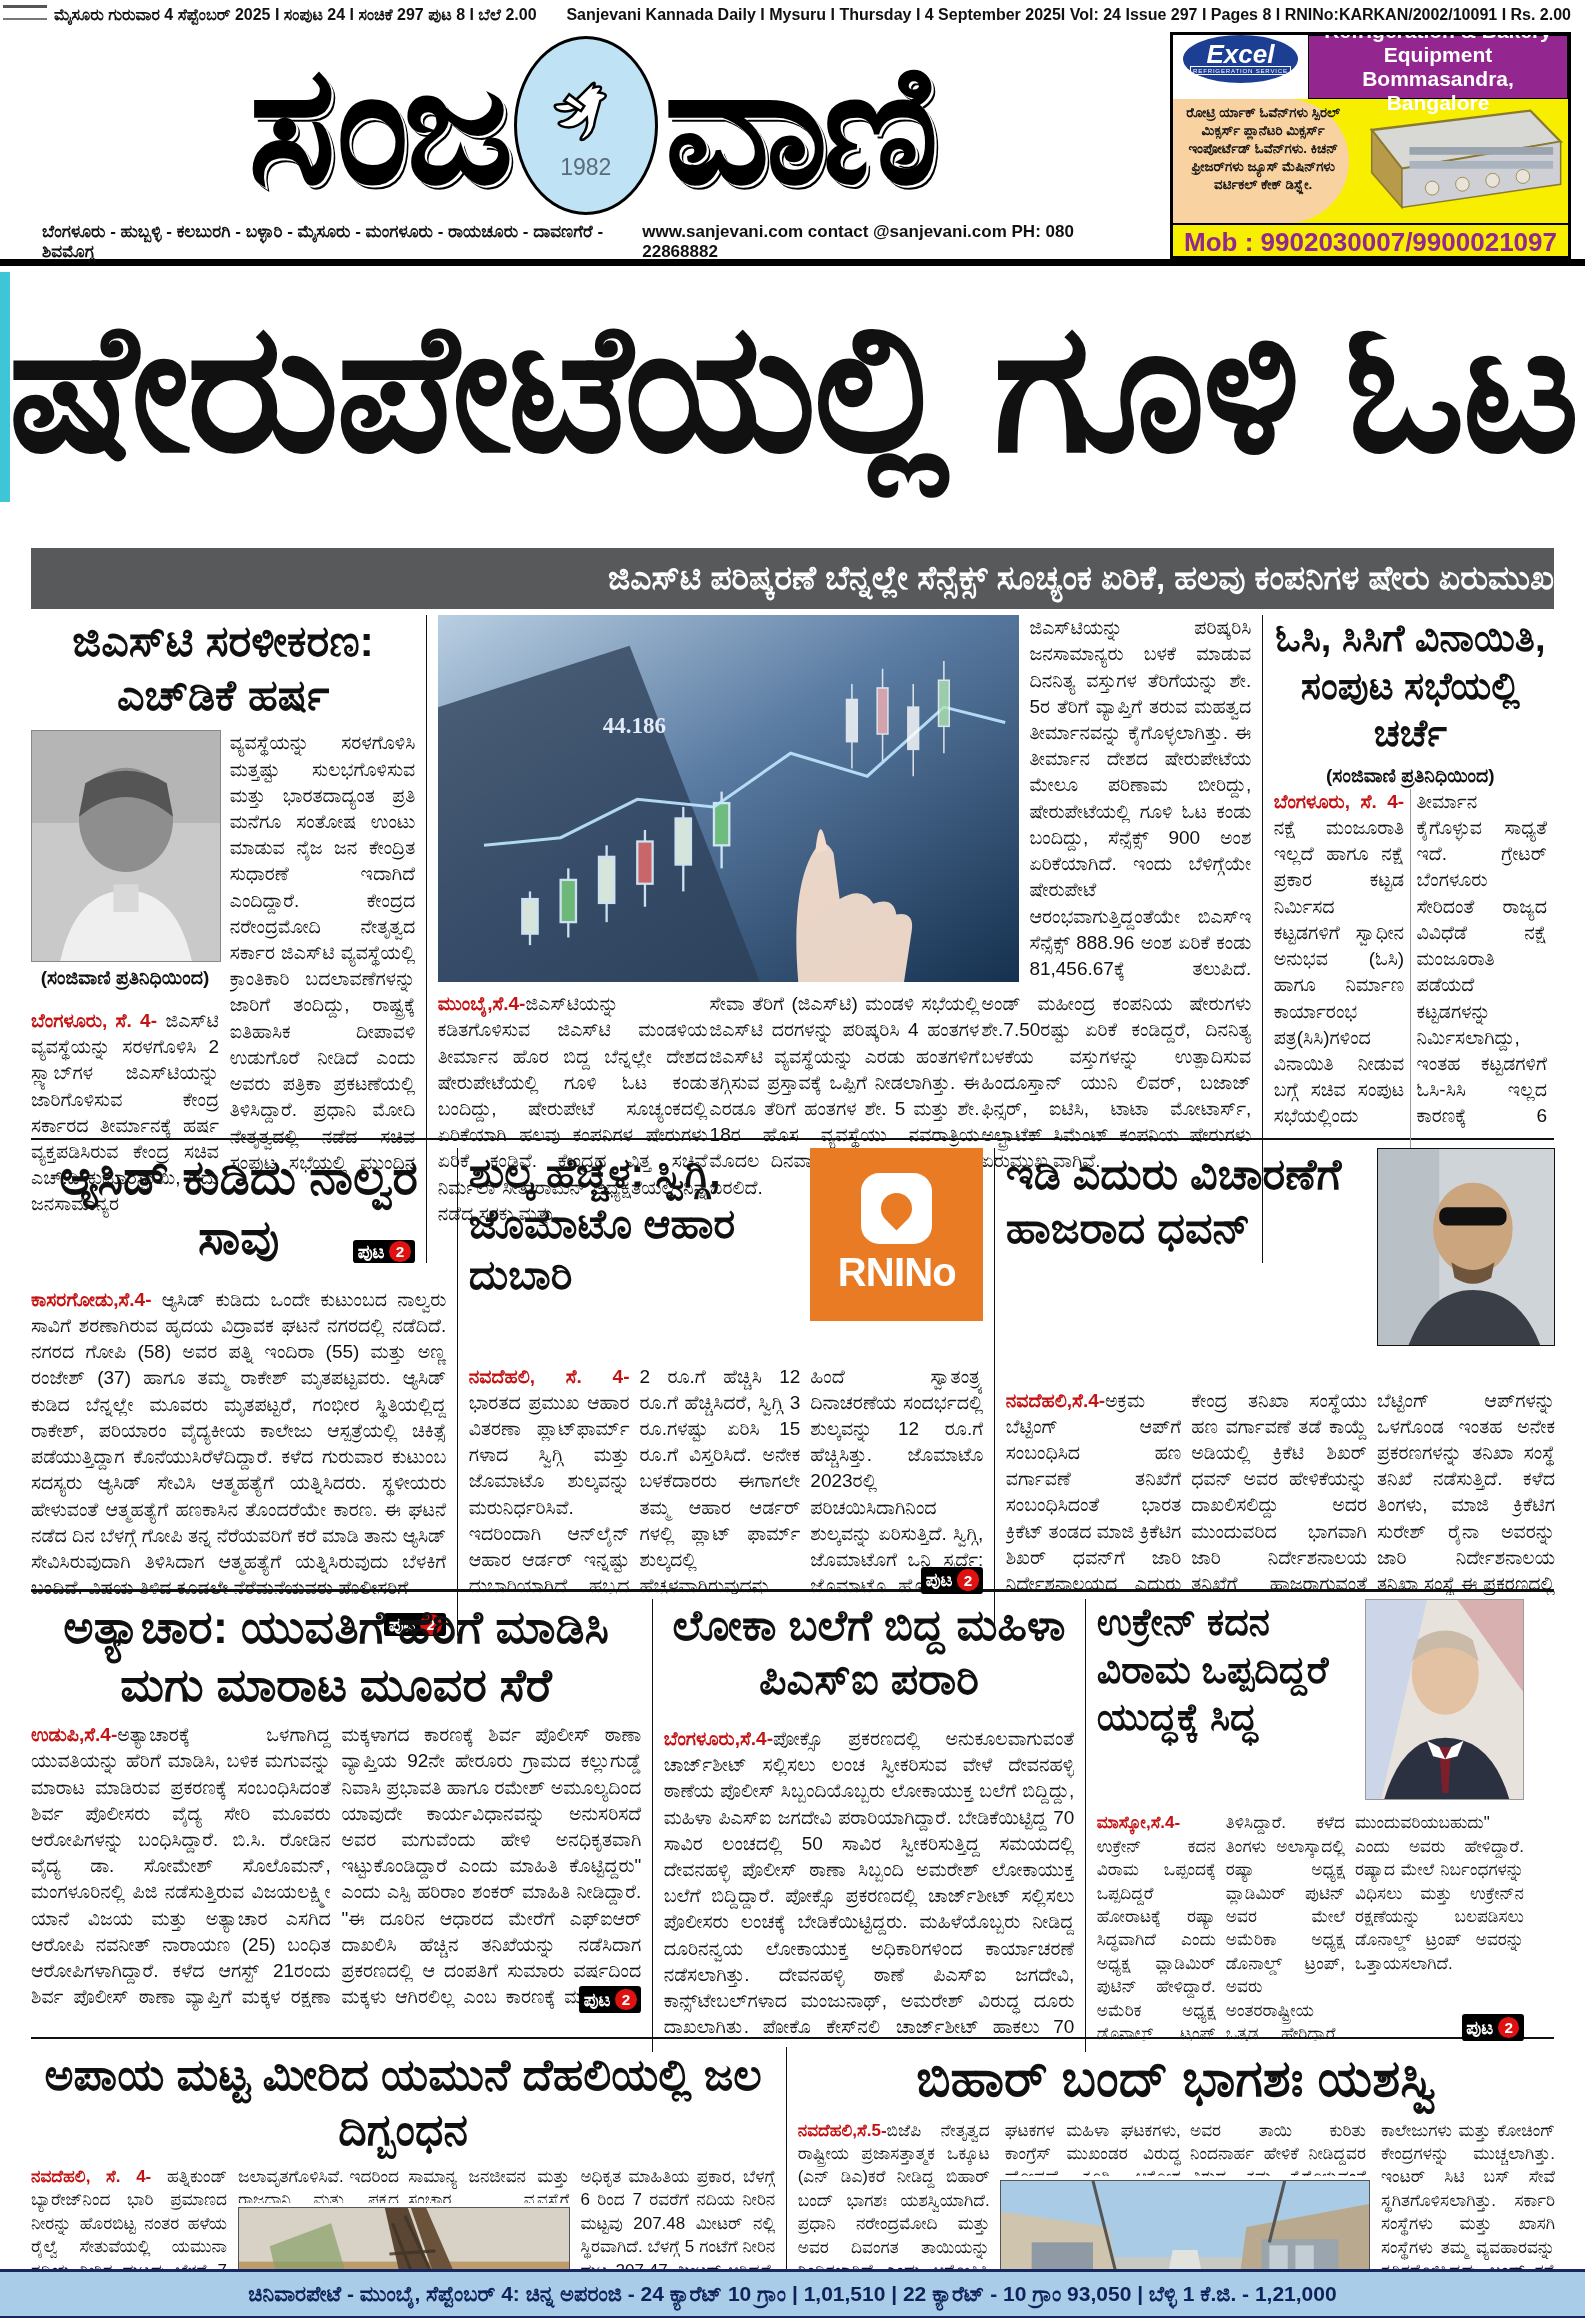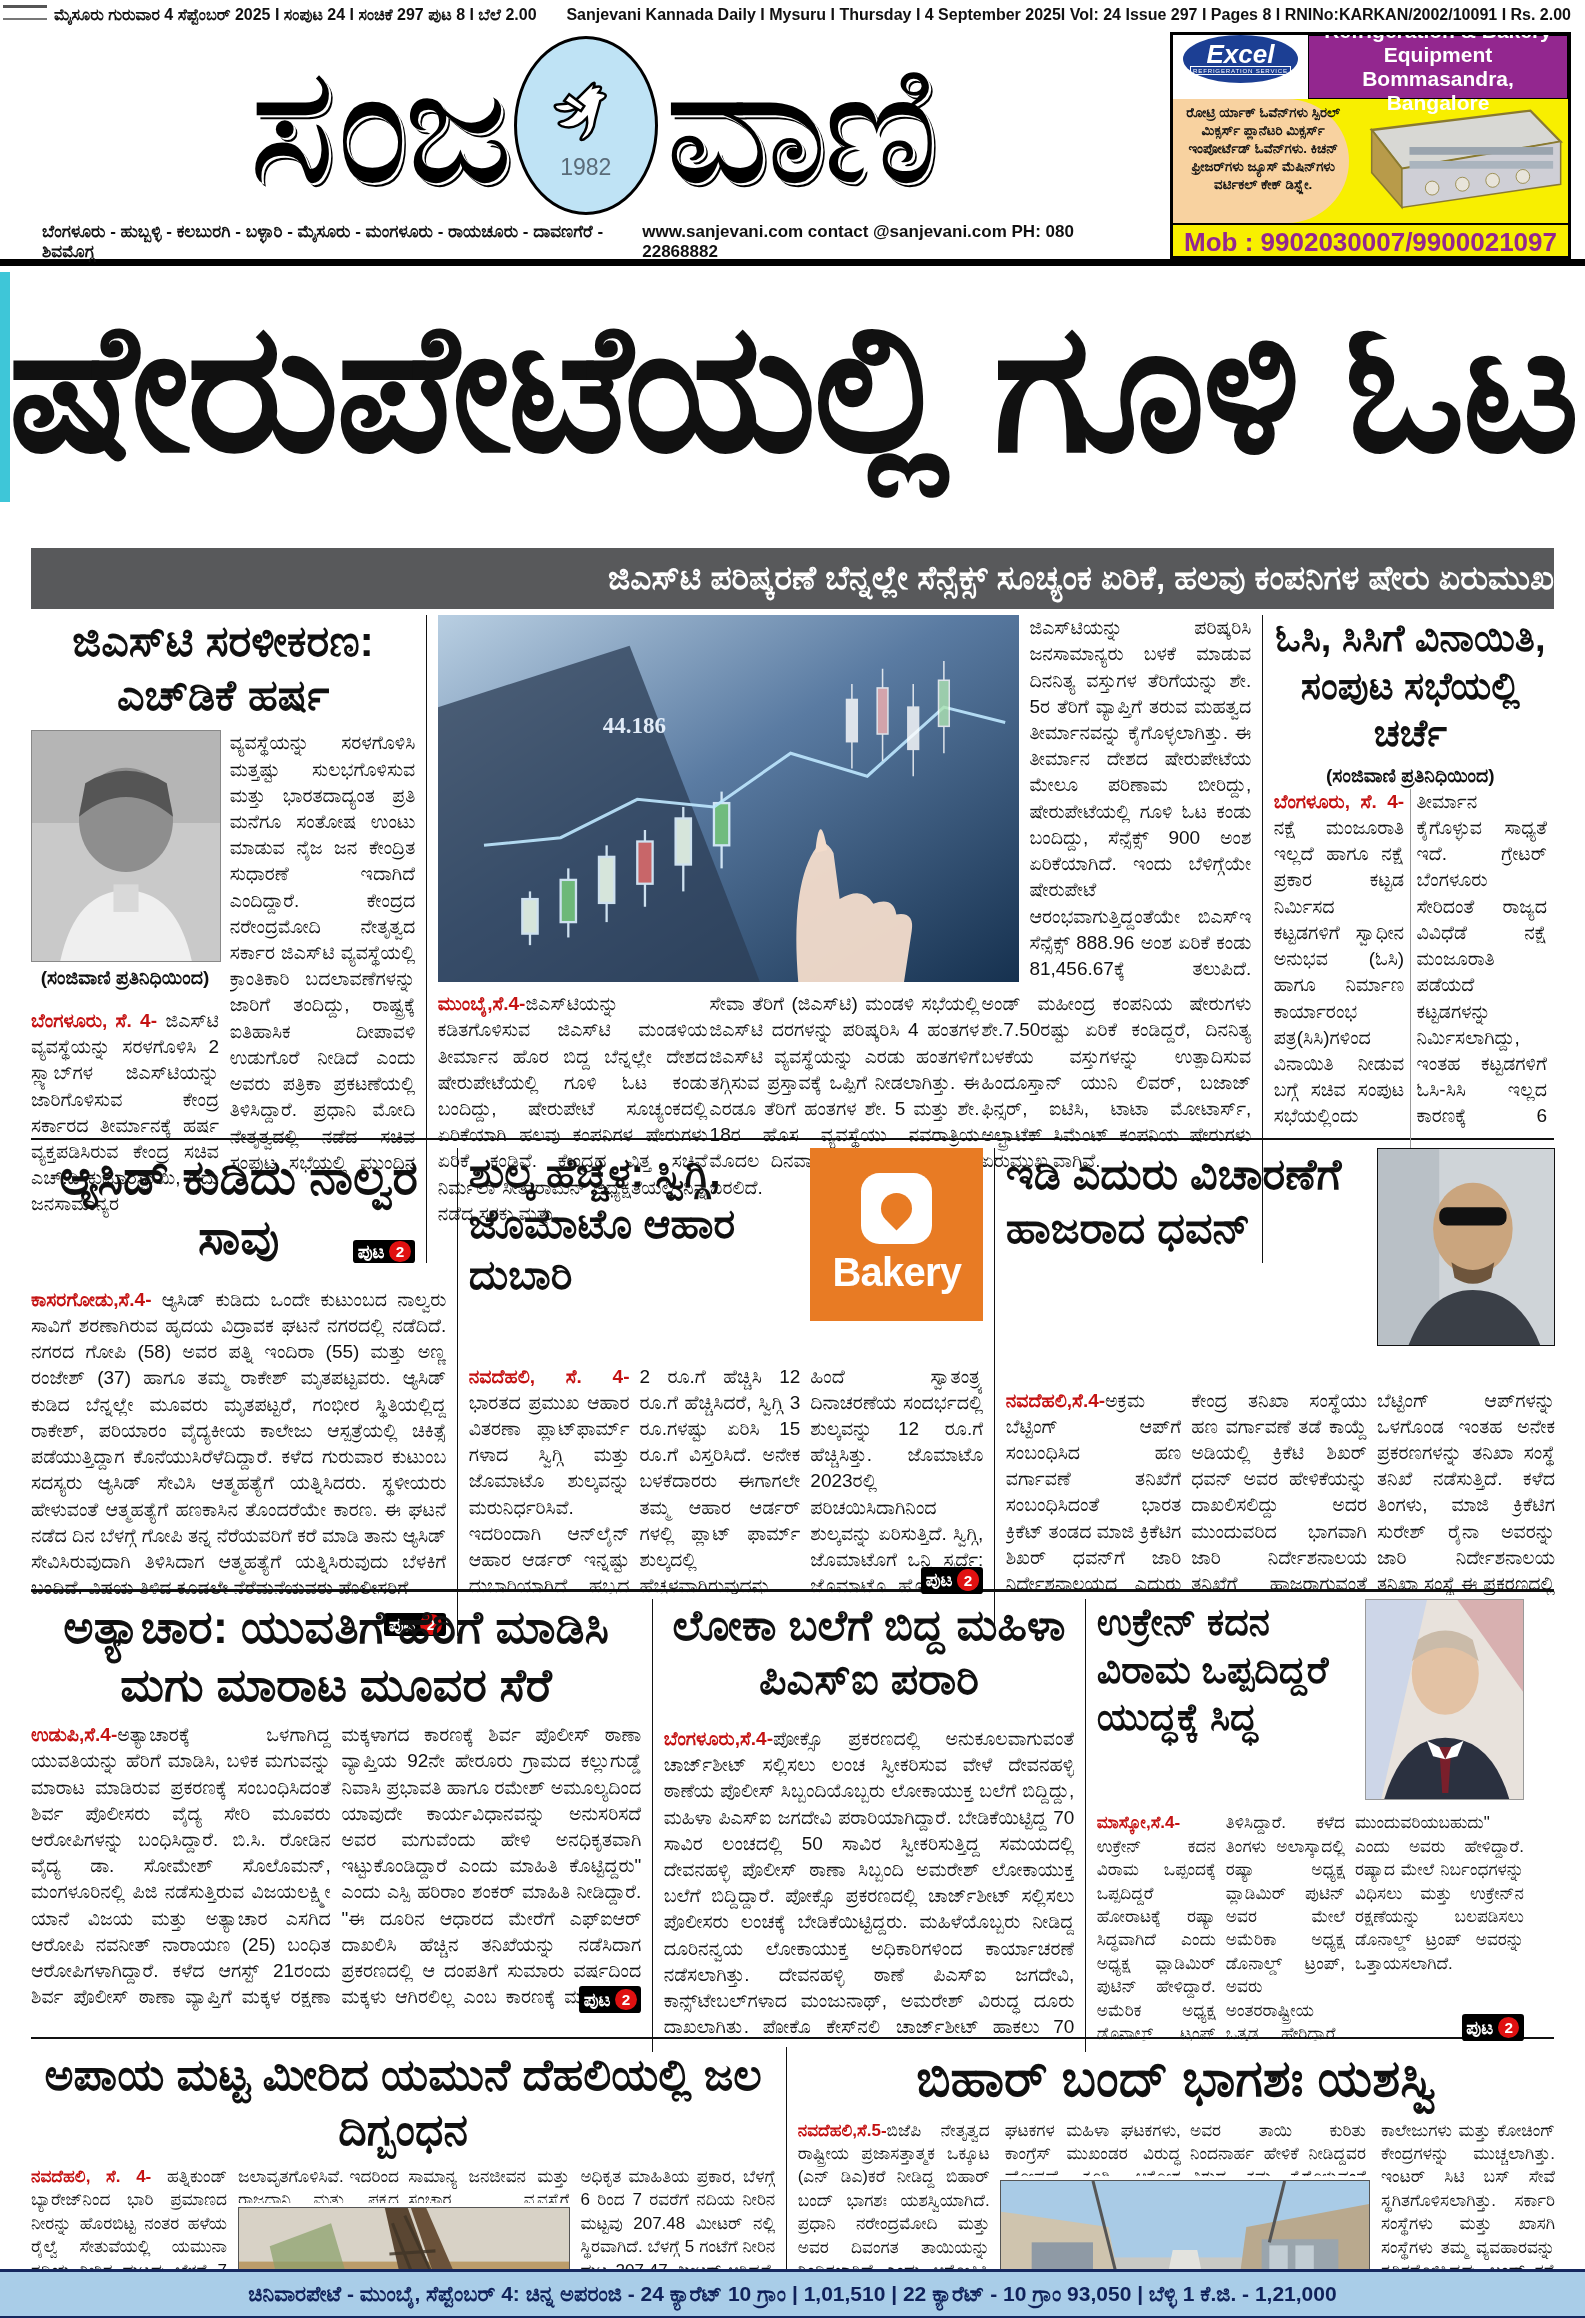--- a/index.html
+++ b/index.html
@@ -4,21 +4,21 @@
 <style>
   html,body{margin:0;padding:0;background:#e8e8e8;}
   body{width:1585px;font-family:"Liberation Sans","DejaVu Sans",sans-serif;color:#111;}
   .page{width:1585px;height:2319px;background:#fff;position:relative;overflow:hidden;}
   
   .topbar{display:flex;justify-content:space-between;align-items:center;height:29px;padding:0 14px 0 54px;font-weight:bold;font-size:16px;}
   .regmark{position:absolute;left:3.1px;top:4.6px;width:44px;height:10.7px;border-top:3.1px solid #555;border-bottom:2.3px solid #777;}
   
   .masthead{position:relative;height:230px;border-bottom:7px solid #000;}
   .logo-wrap{position:absolute;left:42px;top:0;width:1097px;height:192px;display:flex;align-items:center;justify-content:center;}
-  .logo-part{font-size:165px;font-weight:400;letter-spacing:-6.1px;color:#000;text-shadow:2.3px 2.3px 0 #fff,3.8px 3.8px 0 #000;line-height:1;}
+  .logo-part{font-size:165px;font-weight:700;letter-spacing:-6.1px;color:#000;text-shadow:2.3px 2.3px 0 #fff,3.8px 3.8px 0 #000;line-height:1;}
   .logo-oval{width:138px;height:173px;background:#bfe3f5;border:3.8px solid #000;border-radius:50%;margin:0 6.1px;display:flex;flex-direction:column;align-items:center;justify-content:center;flex-shrink:0;}
   .logo-year{font-size:23px;color:#5a6b78;margin-top:1.5px;}
   .mast-bottom{position:absolute;left:42px;top:193px;width:1097px;display:flex;justify-content:space-between;font-weight:bold;font-size:17px;}
   
   .ad{position:absolute;right:14px;top:3.1px;width:395px;height:221px;background:#f8ef00;border:3.1px solid #000;display:flex;flex-direction:column;overflow:hidden;}
   .ad-top{display:flex;height:64px;}
   .ad-logo-box{width:135px;background:#fff;display:flex;align-items:flex-start;justify-content:center;}
   .ad-logo-oval{background:#1c3f94;border-radius:50%;width:115px;height:48px;display:flex;flex-direction:column;align-items:center;justify-content:center;color:#fff;}
   .ad-logo-word{font-size:26px;font-weight:900;font-style:italic;line-height:.9;}
   .ad-logo-sub{font-size:6.1px;letter-spacing:0.8px;border:0.8px solid #fff;padding:0 2.3px;}
@@ -278,21 +278,21 @@
     </article>
 
     <article class="r2b divL art-grid">
       <div class="headcell">
         <h2 class="head">ಶುಲ್ಕ ಹೆಚ್ಚಳ: ಸ್ವಿಗ್ಗಿ, ಜೊಮಾಟೊ ಆಹಾರ ದುಬಾರಿ</h2>
       </div>
       <div class="swiggy-box">
         <div class="sw-icon">
             <div class="sw-pin"></div>
           </div>
-        <span class="sw-word">Bakery</span>
+        <span class="sw-word">RNINo</span>
       </div>
       <div class="body" style="height:230px;overflow:hidden;"><span class="dl">ನವದೆಹಲಿ, ಸೆ. 4-</span> <span>ಭಾರತದ ಪ್ರಮುಖ ಆಹಾರ ವಿತರಣಾ ಪ್ಲಾಟ್‌ಫಾರ್ಮ್ ಗಳಾದ ಸ್ವಿಗ್ಗಿ ಮತ್ತು ಜೊಮಾಟೊ ಶುಲ್ಕವನ್ನು ಮರುನಿರ್ಧರಿಸಿವೆ. ಇದರಿಂದಾಗಿ ಆನ್‌ಲೈನ್ ಆಹಾರ ಆರ್ಡರ್ ಇನ್ನಷ್ಟು ದುಬಾರಿಯಾಗಿದೆ. ಹಬ್ಬದ ಋತುವಿಗೆ ಮುನ್ನ ಈ ಹೆಚ್ಚಳವಾಗಿದೆ. ಸ್ವಿಗ್ಗಿ-ಜೊಮಾಟೊ ಈಗಾಗಲೇ ಬಳಕೆದಾರರಿಗೆ ವಿತರಣಾ ಶುಲ್ಕಗಳು, ರೆಸ್ಟೋರೆಂಟ್ ಶುಲ್ಕ ಮತ್ತು ಜಿಎಸ್ ಟಿಯಂತಹ ಶುಲ್ಕಗಳನ್ನು ವಿಧಿಸುತ್ತಿವೆ. ಜೊಮಾಟೊ ತನ್ನ ಶುಲ್ಕವನ್ನು</span></div>
       <div class="body" style="height:230px;overflow:hidden;">2 ರೂ.ಗೆ ಹೆಚ್ಚಿಸಿ 12 ರೂ.ಗೆ ಹೆಚ್ಚಿಸಿದರೆ, ಸ್ವಿಗ್ಗಿ 3 ರೂ.ಗಳಷ್ಟು ಏರಿಸಿ 15 ರೂ.ಗೆ ವಿಸ್ತರಿಸಿದೆ. ಅನೇಕ ಬಳಕೆದಾರರು ಈಗಾಗಲೇ ತಮ್ಮ ಆಹಾರ ಆರ್ಡರ್ ಗಳಲ್ಲಿ ಪ್ಲಾಟ್ ಫಾರ್ಮ್ ಶುಲ್ಕದಲ್ಲಿ ಹೆಚ್ಚಳವಾಗಿರುವುದನ್ನು ನೋಡಿದ್ದಾರೆ. ಈ ಪ್ಲಾಟ್ ಫಾರ್ಮ್ ಗಳು ದಿನಕ್ಕೆ ಸುಮಾರು 2 ದಶಲಕ್ಷ ಆರ್ಡರ್ ಗಳನ್ನು ಪ್ರಕ್ರಿಯೆಗೊಳಿಸುವುದರಿಂದ ಈ ಶುಲ್ಕ ಹೆಚ್ಚಳವು ಅವರ ಗಳಿಕೆಯನ್ನು ಗಮನಾರ್ಹವಾಗಿ ಹೆಚ್ಚಿಸುತ್ತದೆ. ಇತ್ತೀಚಿನ ವಾರಗಳಲ್ಲಿ ಸ್ವಿಗ್ಗಿ ಮೂರನೇ ಬಾರಿ ಶುಲ್ಕವನ್ನು ಹೆಚ್ಚಿಸಿದೆ. ಈ</div>
       <div class="body" style="height:230px;overflow:hidden;position:relative;">
         <span>ಹಿಂದೆ ಸ್ವಾತಂತ್ರ್ಯ ದಿನಾಚರಣೆಯ ಸಂದರ್ಭದಲ್ಲಿ ಶುಲ್ಕವನ್ನು 12 ರೂ.ಗೆ ಹೆಚ್ಚಿಸಿತ್ತು. ಜೊಮಾಟೊ 2023ರಲ್ಲಿ ಪರಿಚಯಿಸಿದಾಗಿನಿಂದ ಶುಲ್ಕವನ್ನು ಏರಿಸುತ್ತಿದೆ. ಸ್ವಿಗ್ಗಿ, ಜೊಮಾಟೊಗೆ ಒನ್ಲಿ ಸ್ಪರ್ಧೆ: ಜೊಮಾಟೊ ಹೊಸ ವಿಐಪಿ ಮೋಡ್ ಅನ್ನು ಪರೀಕ್ಷಿಸುತ್ತಿದೆ ಎಂದು ವರದಿಯಾಗಿದೆ. ಇದು ಆದ್ಯತೆಯ ವಿತರಣೆಗಳು</span>
         <span class="ptag" style="position:absolute;right:0;bottom:0;">
             <span>ಪುಟ</span>
             <span class="pnum">2</span>
           </span>
       </div>

